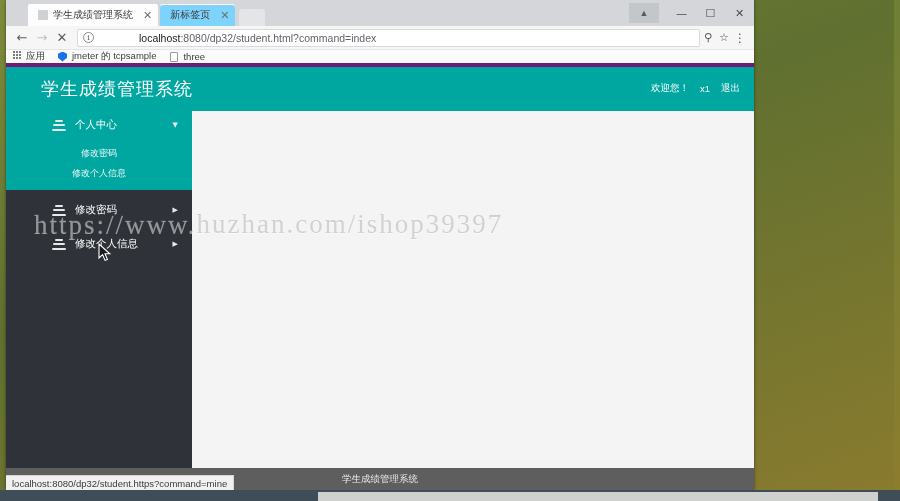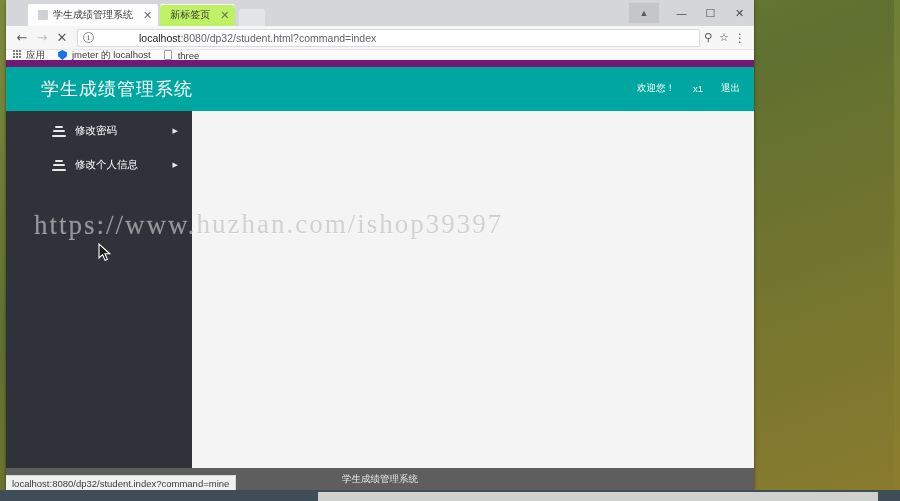--- a/index.html
+++ b/index.html
@@ -31,21 +31,21 @@
     display: flex;
     align-items: flex-end;
     padding-left: 22px;
   }
   .tab {
     position: relative;
     height: 22px;
     display: flex;
     align-items: center;
     padding: 0 6px 0 10px;
-    background: #bef264;
+    background: #7dd3fc;
     border-top-left-radius: 3px;
     border-top-right-radius: 3px;
     font-size: 10px;
     color: #3b3b3b;
     white-space: nowrap;
     transform: skewX(0deg);
     margin-right: 2px;
     box-shadow: inset 0 1px 0 #fff;
   }
   .tab.active { background: #fdfdfd; }
@@ -154,21 +154,21 @@
     letter-spacing: 0;
   }
 
   
   #bookmarks-bar {
     height: 17px;
     background: #fbfbfb;
     display: flex;
     align-items: center;
     padding: 0 5px;
-    border-bottom: 7px solid #701a75;
+    border-bottom: 4px solid #701a75;
     font-size: 9.5px;
     color: #3c3c3c;
   }
   .bk-item {
     display: flex; align-items: center;
     margin-right: 12px;
     white-space: nowrap;
   }
   .bk-ico {
     margin-right: 4px;
@@ -218,21 +218,21 @@
   #app-title {
     color: #ffffff;
     font-size: 18px;
     font-weight: normal;
     padding-left: 35px;
     letter-spacing: 1px;
   }
   #header-right {
     display: flex;
     align-items: center;
-    gap: 18px;
+    gap: 11px;
     font-size: 9.5px;
     color: #ffffff;
     padding-bottom: 2px;
   }
   #header-right span { white-space: nowrap; }
 
   #app-body {
     display: flex;
     height: 379px;
     position: relative;
@@ -437,21 +437,21 @@
           <i></i>
           <i></i>
           <i></i>
         </span>
       <span>应用</span>
     </div>
     <div class="bk-item">
       <span class="bk-ico">
           <span class="shield"></span>
         </span>
-      <span>jmeter 的 localhost</span>
+      <span>jmeter 的 tcpsample</span>
     </div>
     <div class="bk-item">
       <span class="bk-ico">
           <span class="doc-ico"></span>
         </span>
       <span>three</span>
     </div>
   </div>
 
   <div id="viewport">
@@ -462,20 +462,35 @@
         <span>欢迎您！</span>
         <span>x1</span>
         <span>退出</span>
       </div>
     </div>
 
     <div id="app-body">
 
       <div id="sidebar">
 
+        <div class="menu-group active">
+          <div class="menu-item">
+            <span class="mi-icon">
+                <i></i>
+                <i></i>
+                <i></i>
+              </span>
+            <span class="mi-label">个人中心</span>
+            <span class="mi-caret">▼</span>
+          </div>
+          <div class="submenu">
+            <div class="submenu-item">修改密码</div>
+            <div class="submenu-item">修改个人信息</div>
+          </div>
+        </div>
 
         <div class="menu-spacer"></div>
 
         <div class="menu-group">
           <div class="menu-item">
             <span class="mi-icon">
                 <i></i>
                 <i></i>
                 <i></i>
               </span>
@@ -509,16 +524,16 @@
     <div id="cursor">
       <svg width="14" height="20" viewBox="0 0 14 20">
         <path d="M1,1 L1,15 L4.6,11.6 L7,17.4 L9.4,16.4 L7,10.8 L11.8,10.8 Z" fill="#1c1c1c" stroke="#ffffff" stroke-width="1.1"></path>
       </svg>
     </div>
 
     <div id="app-footer">
       <span>学生成绩管理系统</span>
     </div>
 
-    <div id="status-bubble">localhost:8080/dp32/student.index?command=mine</div>
+    <div id="status-bubble">localhost:8080/dp32/student.https?command=mine</div>
 
   </div>
 </div>
 
 </body></html>

